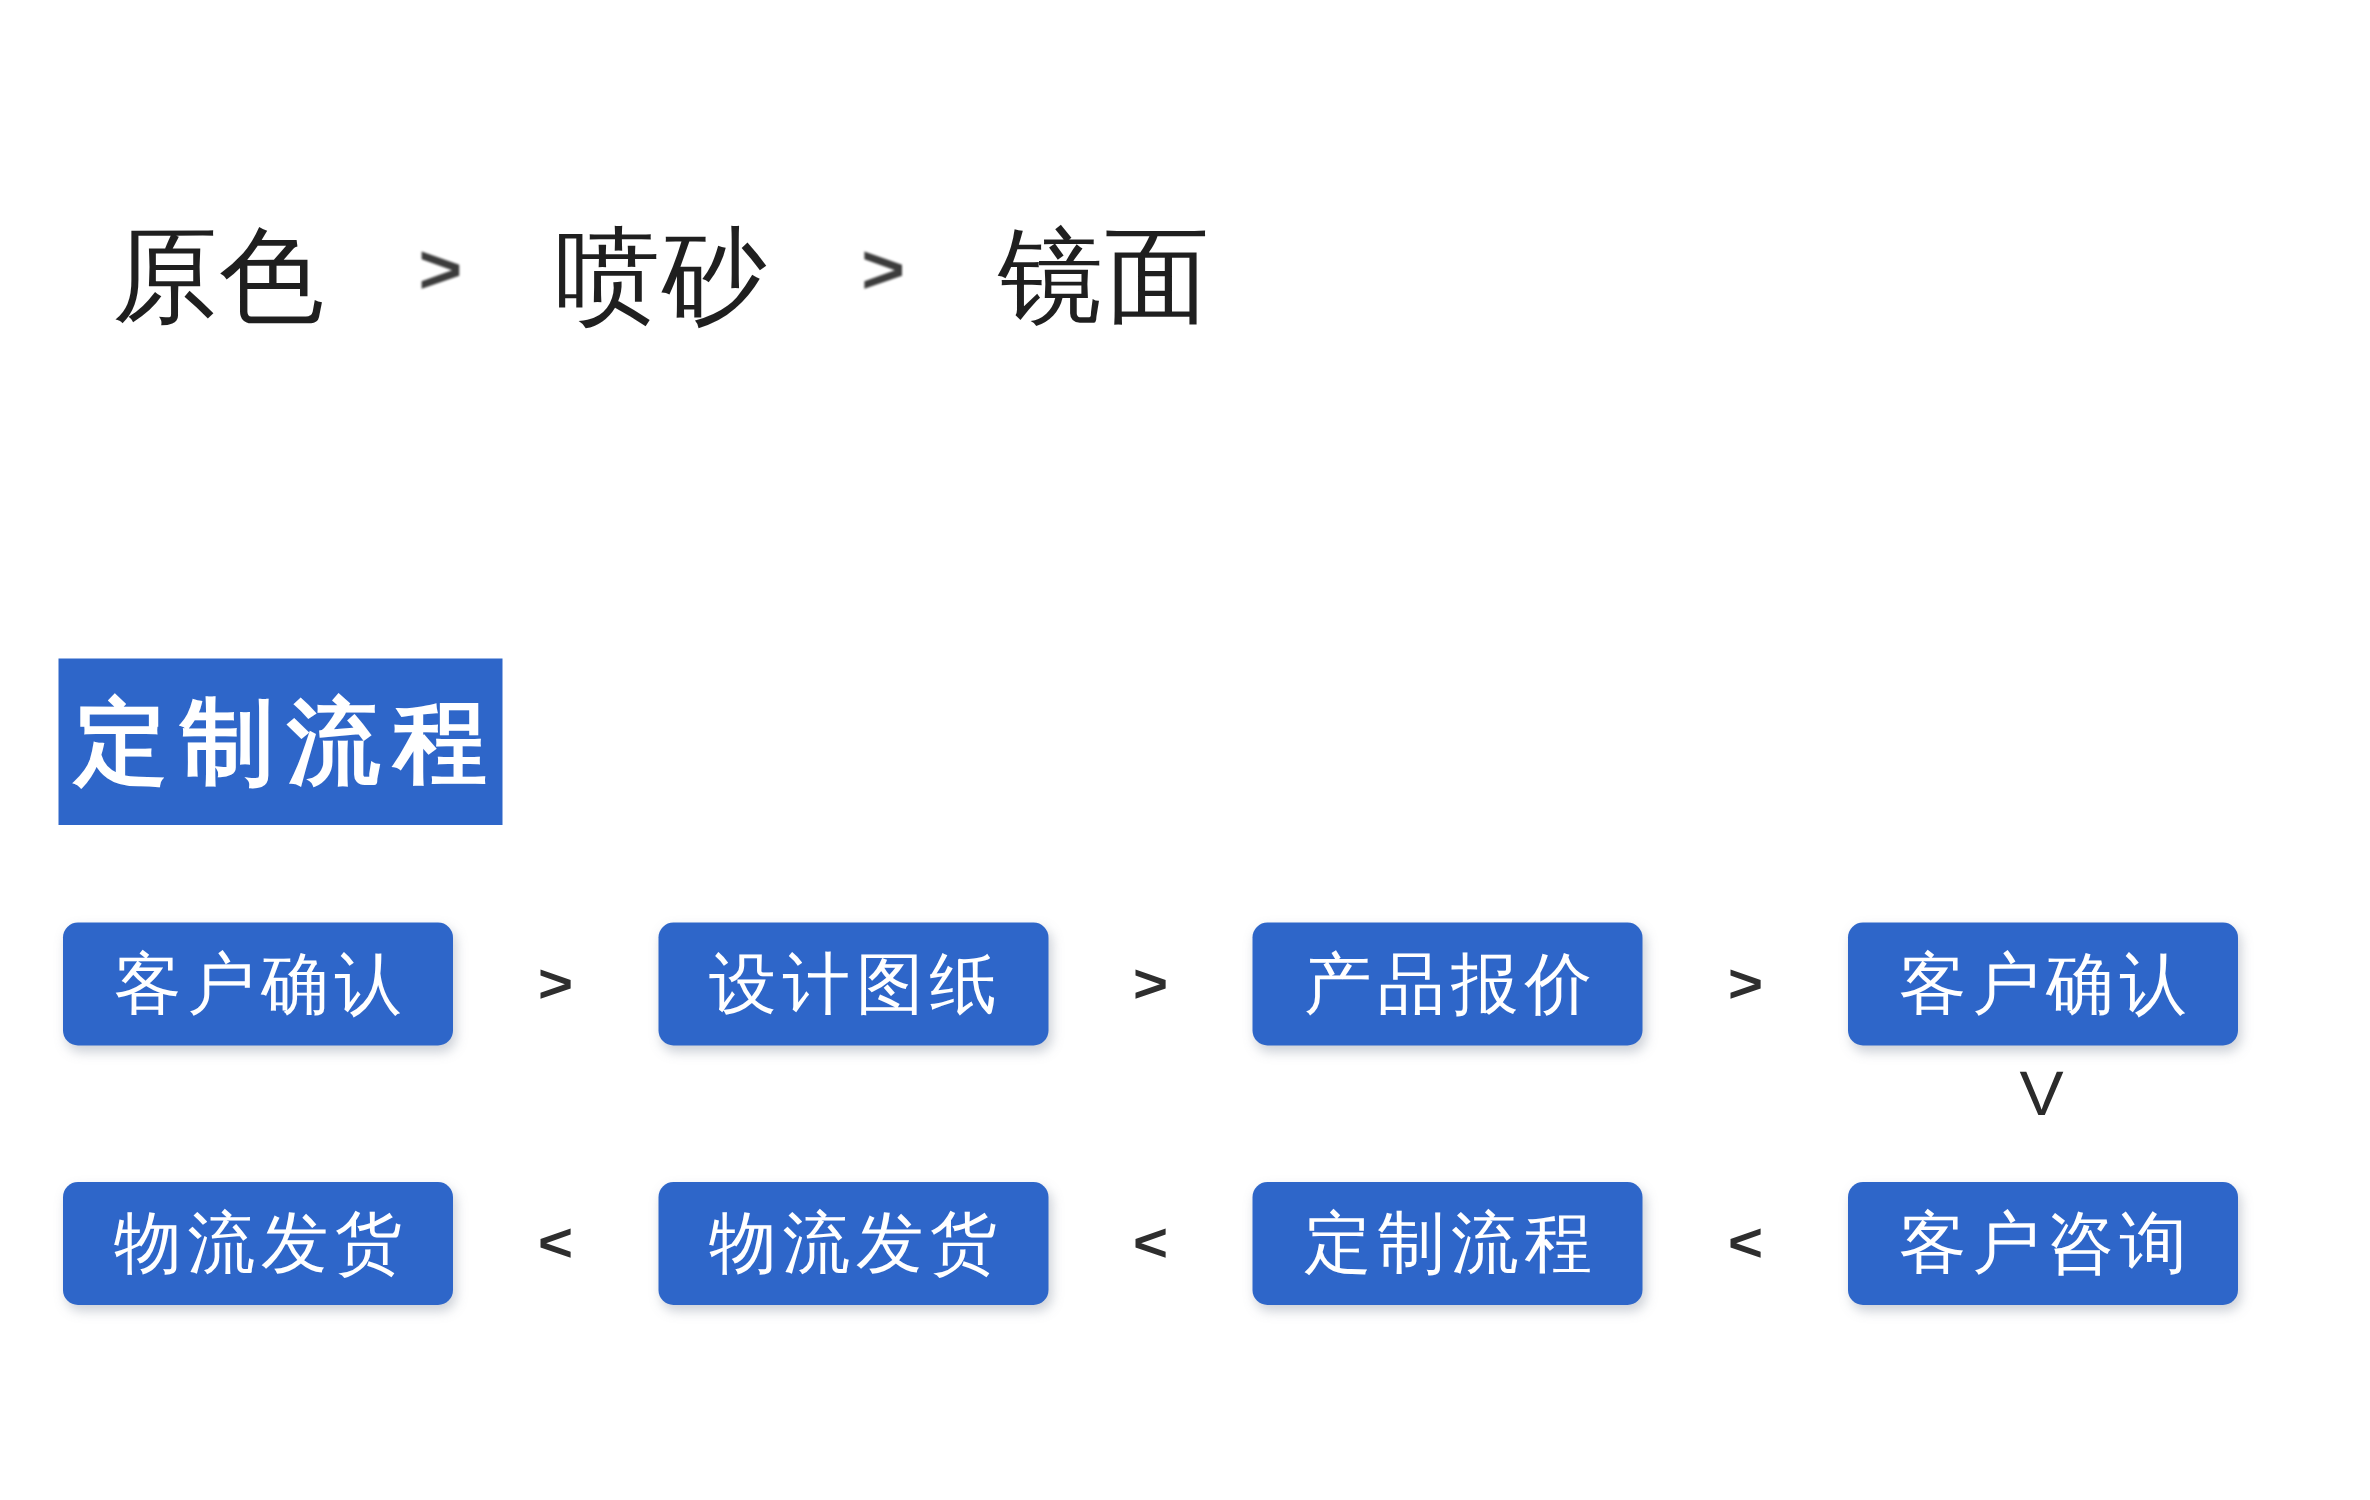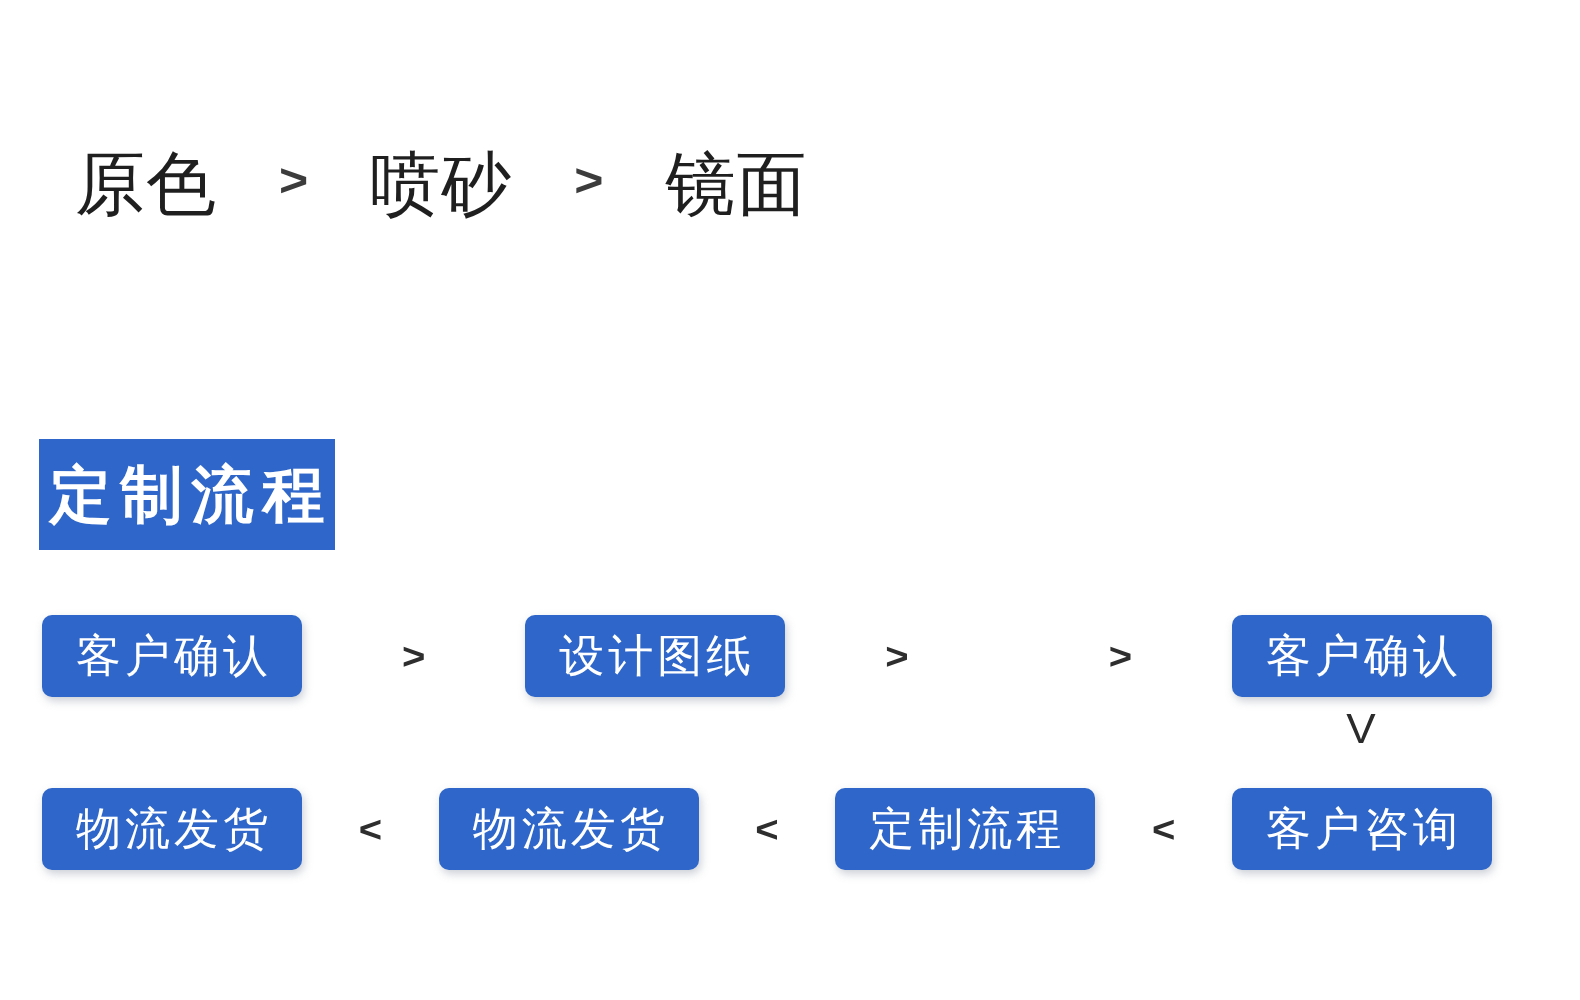--- a/index.html
+++ b/index.html
@@ -136,20 +136,23 @@
 
   <div class="flow-row row-1">
     <div class="flow-step">
       <span>客户确认</span>
     </div>
     <div class="flow-sep">&gt;</div>
     <div class="flow-step">
       <span>设计图纸</span>
     </div>
     <div class="flow-sep">&gt;</div>
+    <div class="flow-step">
+      <span>产品报价</span>
+    </div>
     <div class="flow-sep">&gt;</div>
     <div class="flow-step">
       <span>客户确认</span>
     </div>
   </div>
 
   <div class="down-connector">V</div>
 
   <div class="flow-row row-2">
     <div class="flow-step">

